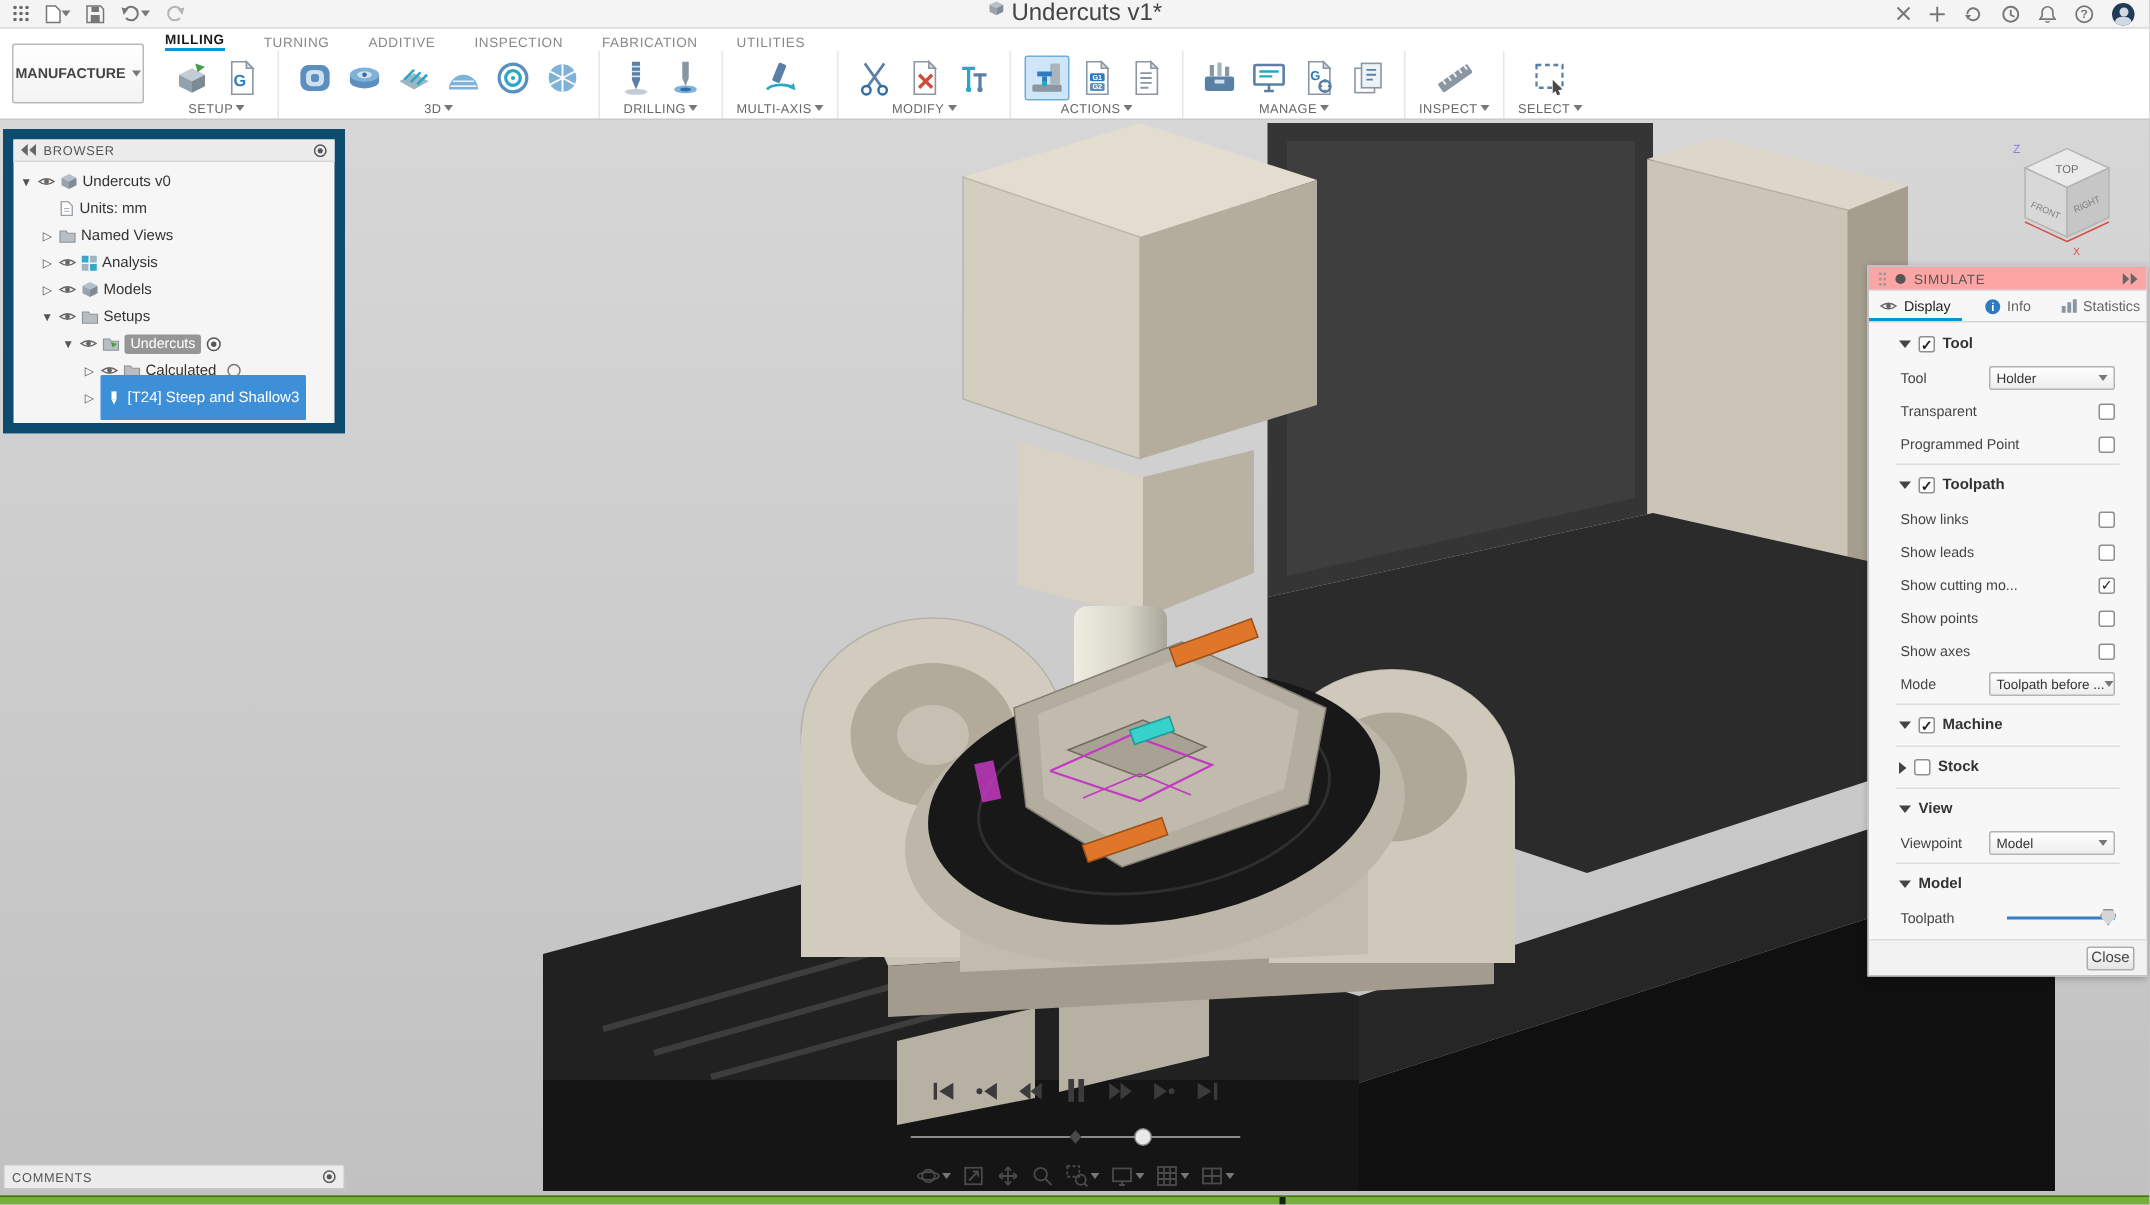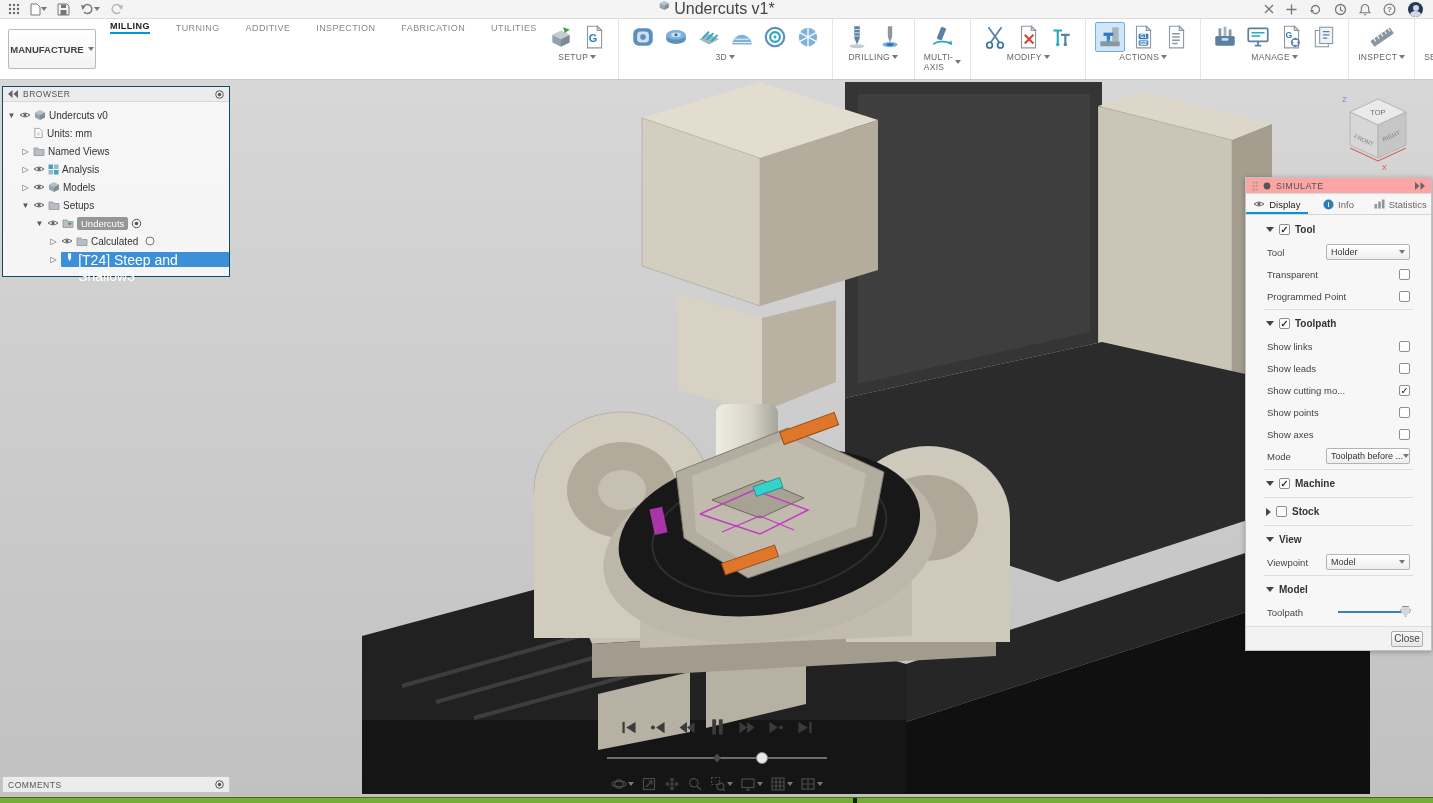--- a/index.html
+++ b/index.html
@@ -13,47 +13,47 @@
 .tb-right{margin-left:auto;display:flex;align-items:center;gap:12px;padding-right:10px}
 .tbi{display:block}
 .avatar{width:15px;height:15px;border-radius:50%;background:#233a57;position:relative;overflow:hidden}
 .avatar:before{content:"";position:absolute;left:4.5px;top:3px;width:6px;height:6px;border-radius:50%;background:#cfd8e3}
 .avatar:after{content:"";position:absolute;left:2px;top:9.5px;width:11px;height:7px;border-radius:50%;background:#cfd8e3}
 .caret-d{display:inline-block;width:0;height:0;border:3px solid transparent;border-top:4px solid #777;margin-top:3px}
 
 
 .ribbon{position:absolute;top:19px;left:0;width:100%;height:61px;background:#fff;border-bottom:1px solid #c9c9c9;display:flex;z-index:39}
 .workspace-btn{margin:10px 8px;width:88px;height:40px;border:1px solid #b9b9b9;border-radius:2px;background:linear-gradient(#fff,#f3f3f3);font-size:9.5px;font-weight:bold;color:#444;display:flex;align-items:center;justify-content:center;gap:4px;flex:none}
-.ribbon-main{flex:1;display:flex;flex-direction:row;min-width:0}
+.ribbon-main{flex:1;display:flex;flex-direction:column;min-width:0}
 .tabs{display:flex;gap:26px;height:15px;align-items:flex-end;padding-left:6px}
 .tab{font-size:9px;letter-spacing:.4px;color:#888;padding-bottom:1px;cursor:default}
 .tab.active{color:#1a1a1a;border-bottom:2px solid #0696d7;font-weight:bold}
 .groups{flex:1;display:flex;align-items:stretch}
 .group{display:flex;flex-direction:column;align-items:center;padding:2px 9px 0;border-right:1px solid #e6e6e6}
 .gicons{display:flex;gap:3px;align-items:center;height:31px}
 .glabel{margin-top:0;font-size:8.5px;color:#666;display:flex;align-items:center;gap:2px;letter-spacing:.3px}
 .ticon{width:26px;height:26px;display:block}
 .ticon-wrap{padding:1px;border:1px solid transparent;border-radius:2px}
 .ticon-wrap.active{background:#cfe6f8;border-color:#71aede}
 
 
 .viewport{position:absolute;top:80px;left:0;width:1433px;height:717px;overflow:hidden}
 .scene{position:absolute;inset:0;z-index:0}
 
 
-.browser{position:absolute;left:2px;top:6px;width:228px;background:rgba(255,255,255,.78);border:1px solid #0c4a6e;z-index:10}
+.browser{position:absolute;left:2px;top:6px;width:228px;background:rgba(255,255,255,.78);border:7px solid #0c4a6e;z-index:10}
 .panel-head{height:15px;background:#ececec;display:flex;align-items:center;font-size:8.5px;color:#555;letter-spacing:.5px;padding:0 5px;gap:5px;border-bottom:1px solid #d8d8d8}
 .ph-spacer{flex:1}
 .tree{padding:4px 0 8px}
 .trow{display:flex;align-items:center;height:18px;gap:3px;font-size:10px;color:#333}
 .arrow{width:9px;text-align:center;color:#555;font-size:8px;flex:none}
 .tlabel{white-space:nowrap}
 .chip{padding:0 4px;border-radius:2px;height:13px;line-height:13px;color:#fff;font-size:9.5px}
 .chip.gray{background:#969696}
-.row-sel{background:#3d8fd8;color:#fff;border-radius:1px;padding:0 4px;display:flex;align-items:flex-start;gap:4px;height:15px;font-size:14px}
+.row-sel{background:#3d8fd8;color:#fff;border-radius:1px;padding:15px 4px;display:flex;align-items:center;gap:4px;height:15px;font-size:10px}
 
 
 .comments{position:absolute;left:2px;top:696px;width:228px;z-index:10;background:rgba(240,240,240,.92);border:1px solid #c6c6c6}
 
 
 .sim{position:absolute;top:97px;right:1px;width:187px;background:#f7f7f7;border:1px solid #c2c2c2;box-shadow:0 1px 5px rgba(0,0,0,.28);z-index:12;display:flex;flex-direction:column}
 .sim-head{height:16px;display:flex;align-items:center;gap:5px;padding:0 6px;font-size:9px;color:#555;letter-spacing:.4px;border-bottom:1px solid #ddd;background:#fca5a5}
 .sim-tabs{display:flex;height:21px;border-bottom:1px solid #d5d5d5}
 .sim-tab{flex:1;display:flex;align-items:center;justify-content:center;gap:4px;font-size:9.5px;color:#666;cursor:default}
 .sim-tab.active{color:#222;box-shadow:inset 0 -2px 0 #0696d7}

